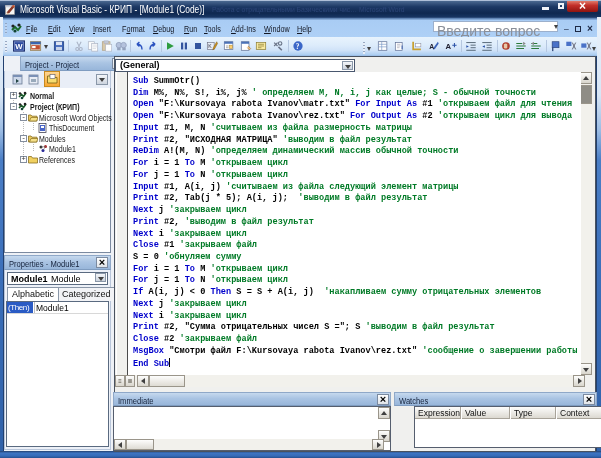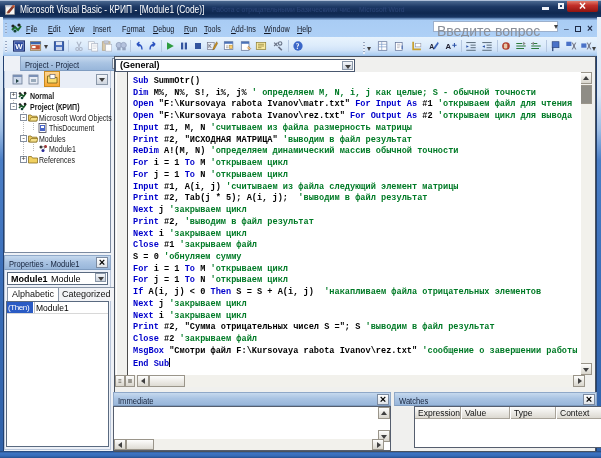--- a/index.html
+++ b/index.html
@@ -430,21 +430,21 @@
 <span class="k">For</span> j = 1 <span class="k">To</span> N <span class="c">'открываем цикл</span>
 <span class="k">Input</span> #1, A(i, j) <span class="c">'считываем из файла следующий элемент матрицы</span>
 <span class="k">Print</span> #2, Tab(j * 5); A(i, j);  <span class="c">'выводим в файл результат</span>
 <span class="k">Next</span> j <span class="c">'закрываем цикл</span>
 <span class="k">Print</span> #2, <span class="c">'выводим в файл результат</span>
 <span class="k">Next</span> i <span class="c">'закрываем цикл</span>
 <span class="k">Close</span> #1 <span class="c">'закрываем файл</span>
 S = 0 <span class="c">'обнуляем сумму</span>
 <span class="k">For</span> i = 1 <span class="k">To</span> M <span class="c">'открываем цикл</span>
 <span class="k">For</span> j = 1 <span class="k">To</span> N <span class="c">'открываем цикл</span>
-<span class="k">If</span> A(i, j) &lt; 0 <span class="k">Then</span> S = S + A(i, j)  <span class="c">'накапливаем файла отрицательных элементов</span>
+<span class="k">If</span> A(i, j) &lt; 0 <span class="k">Then</span> S = S + A(i, j)  <span class="c">'накапливаем сумму отрицательных элементов</span>
 <span class="k">Next</span> j <span class="c">'закрываем цикл</span>
 <span class="k">Next</span> i <span class="c">'закрываем цикл</span>
 <span class="k">Print</span> #2, "Сумма отрицательных чисел S ="; S <span class="c">'выводим в файл результат</span>
 <span class="k">Close</span> #2 <span class="c">'закрываем файл</span>
 <span class="k">MsgBox</span> "Смотри файл F:\Kursovaya rabota Ivanov\rez.txt" <span class="c">'сообщение о завершении работы</span>
 <span class="k">End Sub</span><span style="display:inline-block;width:1px;height:9px;background:#000;vertical-align:-1px"></span></pre>
   </div>
 </div>
 
 <div class="ptitle" id="immtitle">

